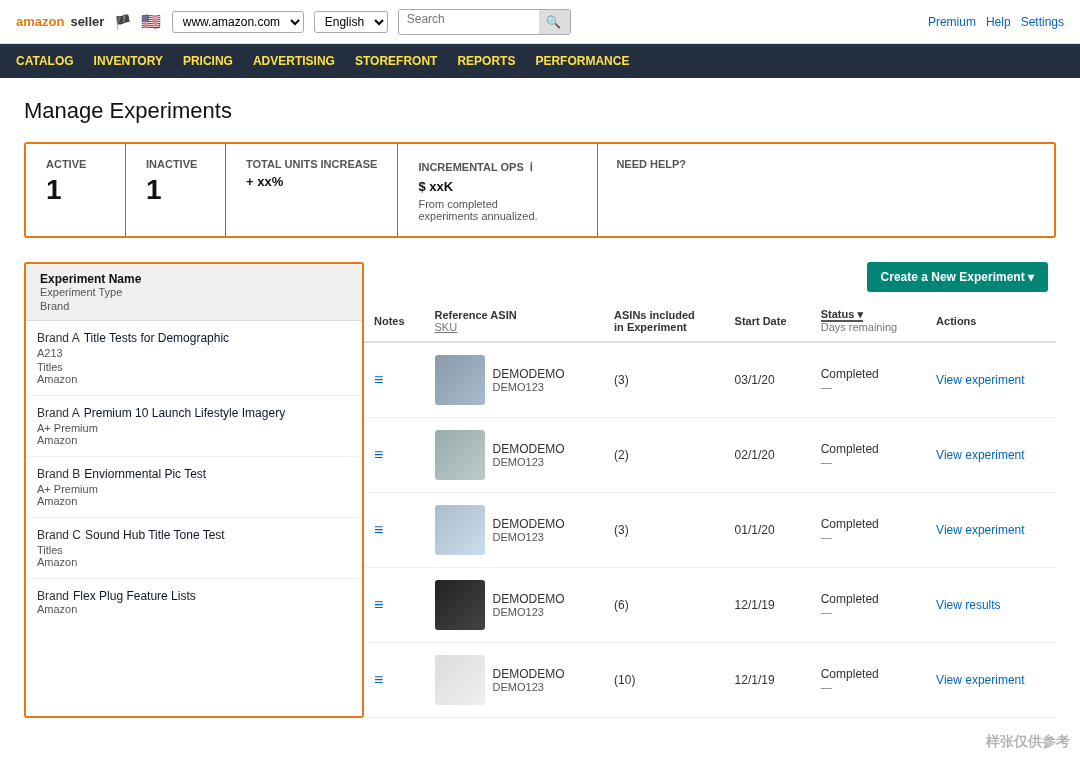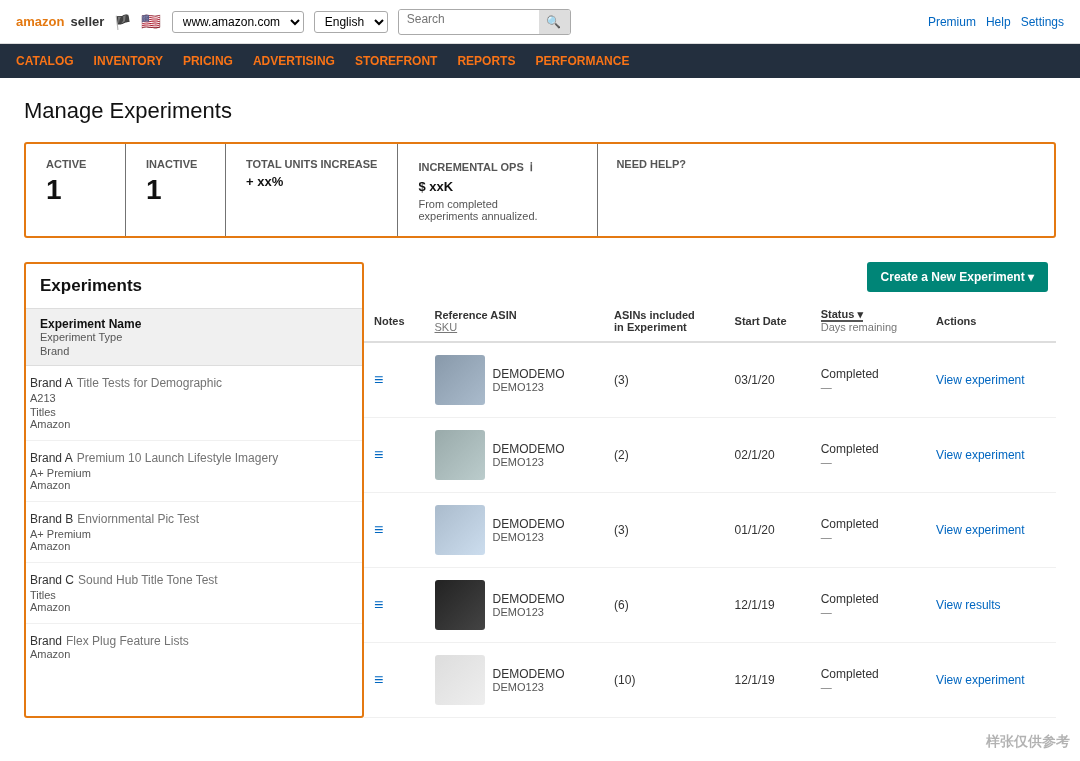--- a/index.html
+++ b/index.html
@@ -59,21 +59,21 @@
     
     .nav-bar {
       background: #232f3e;
       display: flex;
       align-items: center;
       padding: 0 16px;
       height: 34px;
       gap: 20px;
     }
     .nav-item {
-      color: #f97316;
+      color: #fde047;
       font-size: 12px;
       font-weight: bold;
       cursor: pointer;
       padding: 8px 0;
       text-transform: uppercase;
     }
 
     
     .main-content {
       background: #fff;
@@ -155,26 +155,26 @@
     .exp-col-header {
       background: #f0f0f0;
       padding: 8px 14px;
       border-bottom: 1px solid #ddd;
     }
     .exp-col-header .col-main { font-size: 12px; font-weight: bold; color: #111; }
     .exp-col-header .col-sub { font-size: 11px; color: #555; }
     .exp-col-header .col-type { font-size: 11px; color: #555; margin-top: 2px; }
 
     .exp-row {
-      padding: 10px 4px;
+      padding: 10px 11px;
       border-bottom: 1px solid #f0f0f0;
     }
     .exp-row:last-child { border-bottom: none; }
     .exp-brand { font-size: 12px; color: #333; }
-    .exp-name { font-size: 12px; color: #737373; cursor: pointer; }
+    .exp-name { font-size: 12px; color: #0f172a; cursor: pointer; }
     .exp-type { font-size: 11px; color: #555; margin-top: 2px; }
     .exp-source { font-size: 11px; color: #555; }
 
     
     .right-table {
       flex: 1;
       padding-left: 0;
       overflow: visible;
     }
     .table-header-row {
@@ -333,21 +333,20 @@
       <div class="stat-desc">From completed<br>experiments annualized.</div>
     </div>
     <div class="stat-box help">
       <div class="stat-label">NEED HELP?</div>
     </div>
   </div>
 
   <div class="experiments-container">
 
     <div class="left-panel">
-      <div class="left-panel-title">Experiments</div>
       <div class="exp-col-header">
         <div class="col-main">Experiment Name</div>
         <div class="col-sub">Experiment Type</div>
         <div class="col-type">Brand</div>
       </div>
 
       <div class="exp-row">
         <div style="display:flex;align-items:baseline;gap:4px;">
           <span class="exp-brand">Brand A</span>
           <span class="exp-name">Title Tests for Demographic</span>

